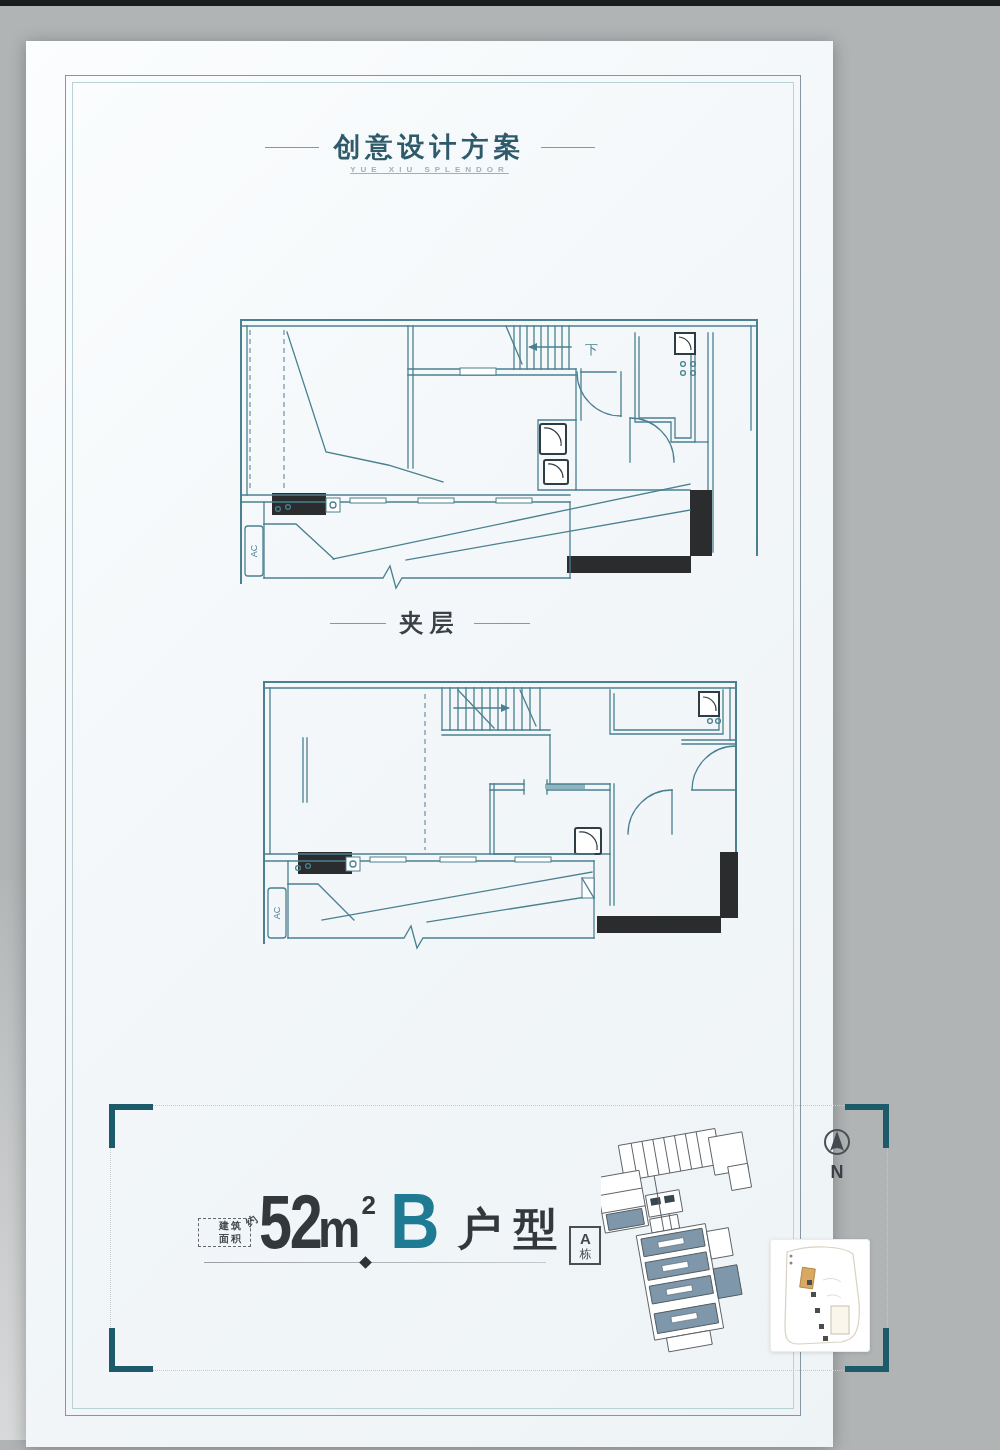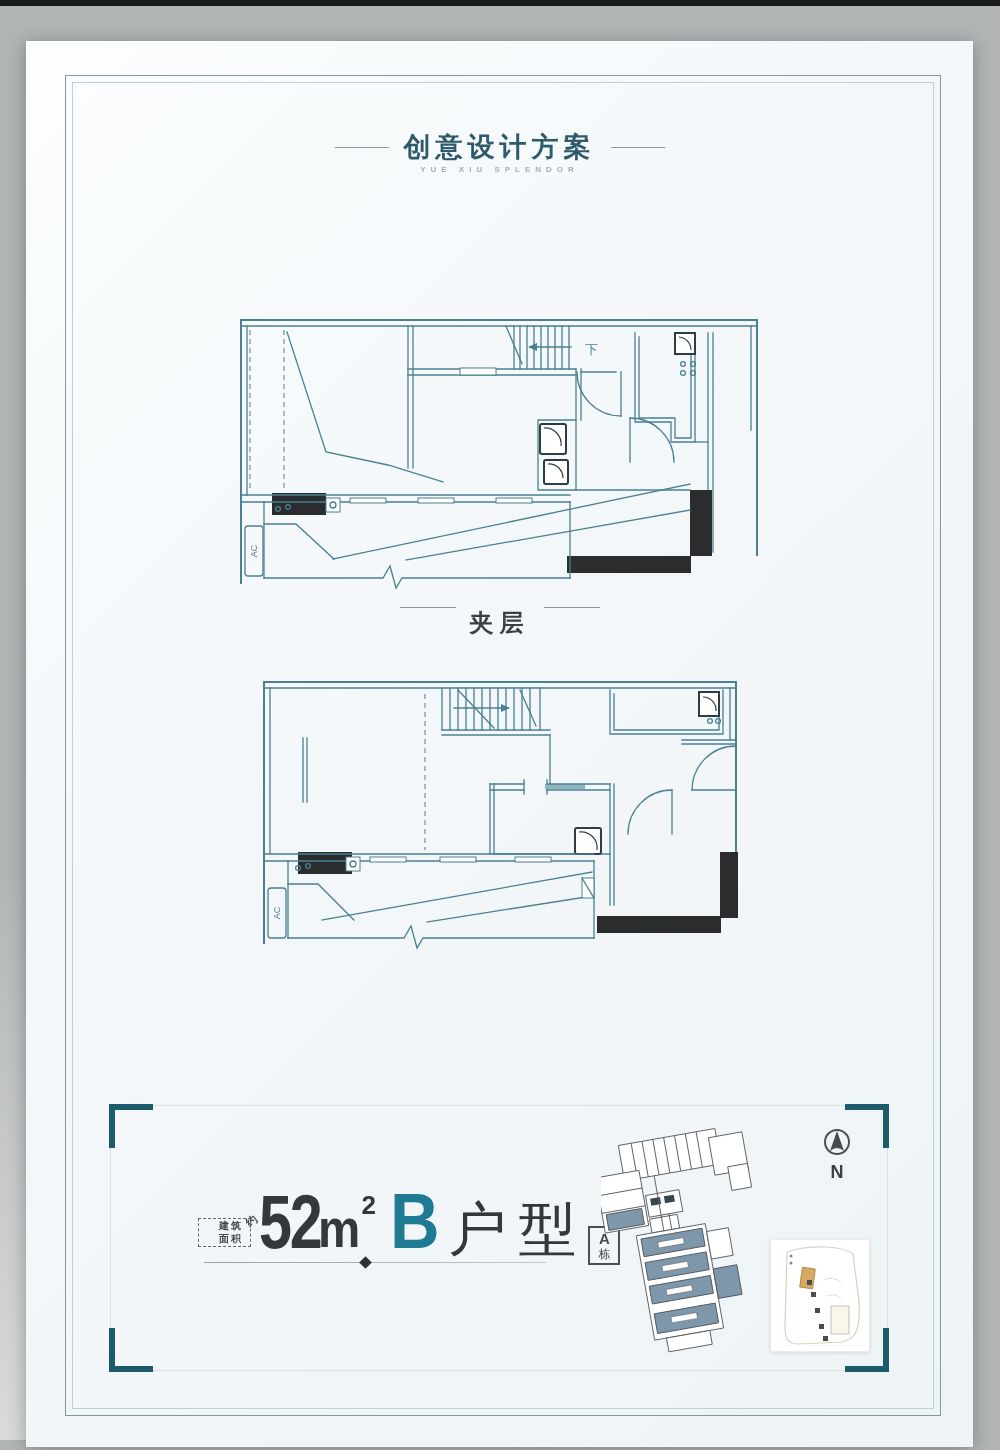--- a/index.html
+++ b/index.html
@@ -5,48 +5,48 @@
   html,body{margin:0;padding:0;}
   body{
     width:1000px;height:1450px;position:relative;overflow:hidden;
     background:#b1b4b5;
     font-family:"Liberation Sans",sans-serif;
   }
   .top-strip{position:absolute;left:0;top:0;width:1000px;height:6px;background:#1a1c1d;}
   .sweep{position:absolute;left:-60px;top:880px;width:360px;height:560px;
     background:linear-gradient(60deg,rgba(255,255,255,.5) 10%,rgba(255,255,255,0) 60%);}
   .page{
-    position:absolute;left:26px;top:41px;width:947px;height:1406px;
+    position:absolute;left:26px;top:41px;width:807px;height:1406px;
     background:linear-gradient(135deg,#fbfdfe 0%,#f3f7f9 45%,#eef3f6 100%);
     box-shadow:0 2px 16px rgba(0,0,0,.28);
   }
   .frame-outer{position:absolute;left:39px;top:34px;right:32px;bottom:31px;border:1.5px solid #8496a3;}
   .frame-inner{position:absolute;left:46px;top:41px;right:39px;bottom:38px;border:1.5px solid #b7d3d6;}
 
   
   .title-row{position:absolute;left:0;top:88px;width:100%;display:flex;align-items:center;justify-content:center;gap:15px;}
   .title-row .hline{width:54px;height:1px;background:#8e959a;}
   .page-title{font-size:27px;font-weight:700;color:#2f5a6b;letter-spacing:5px;}
   .page-subtitle{position:absolute;left:0;top:124px;width:100%;text-align:center;
-    font-size:8px;letter-spacing:5px;color:#9fb0bd;font-weight:700;}
+    font-size:8px;letter-spacing:5px;color:#9fb0bd;font-weight:700;text-decoration:underline;}
 
   
   .fp{position:absolute;}
   .wl{stroke:#4a8090;stroke-width:1.3;fill:none;stroke-linecap:square;}
   .wl2{stroke:#4a8090;stroke-width:2;fill:none;stroke-linecap:square;}
   .dsh{stroke:#4a8090;stroke-width:1;fill:none;stroke-dasharray:5 4;}
   .dk{stroke:#2e3d44;stroke-width:2;fill:#fff;}
   .dkl{stroke:#2e3d44;stroke-width:1.2;fill:none;}
   .blk{fill:#2a2c2d;stroke:none;}
   .tick{fill:#ffffff;stroke:#4a8090;stroke-width:1;}
   .fpt{fill:#4a8090;font-family:"Liberation Sans",sans-serif;}
   .arh{fill:#4a8090;stroke:none;}
   .lintel{fill:#8fb6c0;stroke:none;}
 
-  .plan-label{position:absolute;left:0;width:100%;display:flex;justify-content:center;gap:14px;}
+  .plan-label{position:absolute;left:0;width:100%;display:flex;align-items:center;justify-content:center;gap:14px;}
   .plan-label .hline{width:56px;height:1px;background:#8e959a;}
   .plan-label span{font-size:24px;font-weight:600;color:#3a4046;letter-spacing:6px;}
   .lbl-mezz{top:566px;}
   .lbl-first{top:936px;}
 
   
   .dframe{position:absolute;left:84px;top:1064px;width:776px;height:264px;border:1px dotted #c4cacd;}
   .bracket{position:absolute;width:38px;height:38px;border:0 solid #1d5b6b;}
   .br-tl{left:-2px;top:-2px;border-top-width:6px;border-left-width:6px;}
   .br-tr{right:-2px;top:-2px;border-top-width:6px;border-right-width:6px;}
@@ -58,21 +58,21 @@
     font-size:10px;line-height:13px;letter-spacing:2px;text-align:center;color:#43484d;font-weight:700;
     margin-bottom:2px;padding-left:13px;}
   .area-approx{position:absolute;right:-9px;top:-5px;font-size:11px;transform:rotate(-38deg);color:#43484d;}
   .v52{font-size:76px;line-height:55px;font-weight:700;color:#33383c;letter-spacing:-3px;
     display:inline-block;transform:scaleX(.78);transform-origin:left bottom;margin-left:8px;margin-right:-20px;}
   .vm{font-size:54px;line-height:42px;font-weight:700;color:#33383c;display:inline-block;
     transform:scaleX(.88);transform-origin:left bottom;margin-right:-4px;}
   .vsup{font-size:26px;font-weight:700;color:#33383c;position:relative;top:-28px;}
   .vB{font-size:78px;line-height:56px;font-weight:700;color:#1e7b93;display:inline-block;
     transform:scaleX(.88);transform-origin:left bottom;margin-left:14px;margin-right:-8px;}
-  .vtype{font-size:58px;line-height:40px;font-weight:400;color:#33383c;letter-spacing:12px;margin-left:10px;}
+  .vtype{font-size:44px;line-height:40px;font-weight:700;color:#33383c;letter-spacing:12px;margin-left:19px;}
   .bbadge{border:2px solid #4a4f54;width:24px;text-align:center;padding:3px 2px 2px 2px;
     margin-bottom:-16px;color:#43484d;}
   .bbadge .bl{display:block;font-size:15px;font-weight:700;line-height:16px;}
   .bbadge .bs{display:block;font-size:12px;line-height:14px;}
   .divider{position:absolute;left:178px;top:1221px;width:342px;height:1px;
     background:linear-gradient(to right,#9aa0a5,#c3c9cd);}
   .divider .diamond{position:absolute;left:46%;top:-4px;width:9px;height:9px;background:#2e3338;transform:rotate(45deg);}
 
   
   .keyplan{position:absolute;left:575px;top:1075px;}

